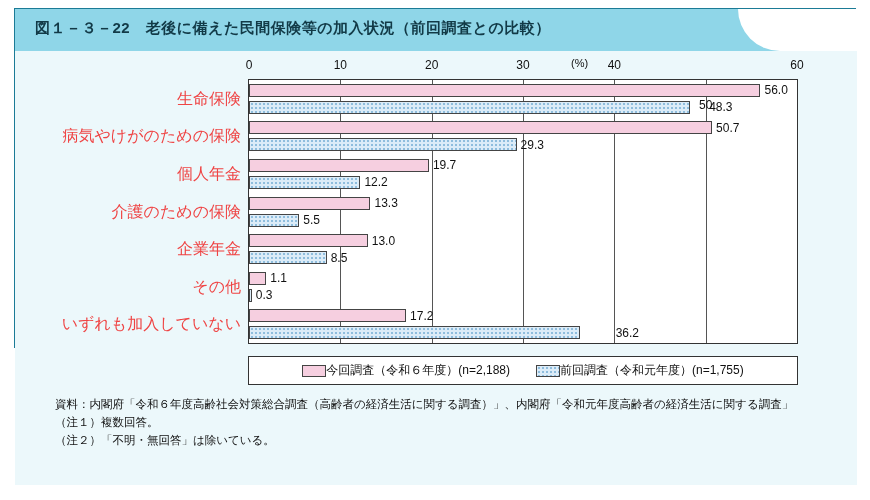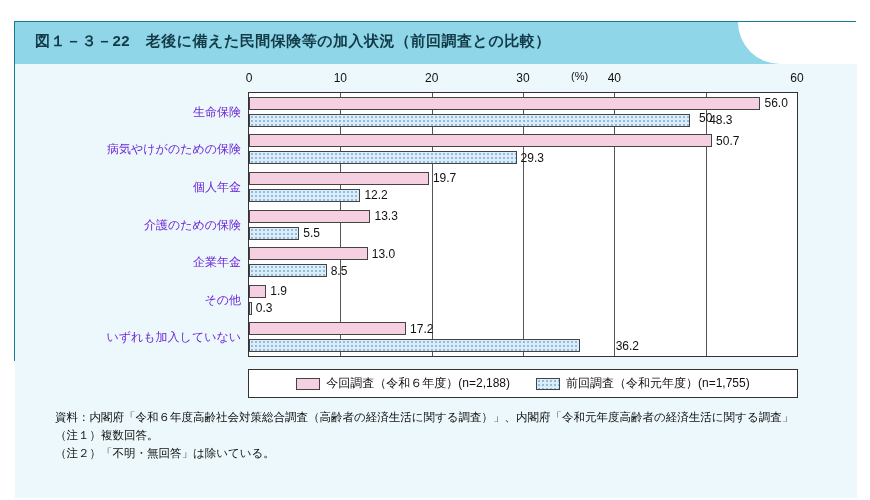--- a/index.html
+++ b/index.html
@@ -3,21 +3,21 @@
 <meta charset="utf-8">
 <style>
   html,body{margin:0;padding:0;}
   body{
     width:870px;height:500px;
     background:#ffffff;
     font-family:"Liberation Sans","DejaVu Sans",sans-serif;
     overflow:hidden;
   }
   #frame{
-    position:absolute;left:14px;top:21px;width:842px;height:340px;
+    position:absolute;left:14px;top:8px;width:842px;height:340px;
     border:1px solid #1b7b96;
     background:#ecf8fb;
     box-sizing:border-box;
     padding-left:42px;
   }
   
   #header{
     position:absolute;left:0;top:0;width:842px;height:42px;
     background:#8fd6e8;
     overflow:hidden;
@@ -61,21 +61,21 @@
     white-space:nowrap;
   }
   #pct-unit{
     position:absolute;left:556px;top:6px;
     font-size:11px;color:#111;
   }
   .cat-label{
     position:absolute;
     right:100%;
     margin-right:8px;
-    font-size:12px;color:#6d28d9;
+    font-size:16px;color:#ef4444;
     white-space:nowrap;
     text-align:right;
     transform:translateY(-50%);
     font-family:Liberation Serif, serif;
   }
   .bar{
     position:absolute;
     height:13px;
     box-sizing:border-box;
     border:1px solid #444;
@@ -99,21 +99,21 @@
     position:absolute;
     left:233px;top:305px;
     width:550px;
     display:flex;justify-content:center;align-items:center;
     gap:26px;
     border:1px solid #333;
     background:#ffffff;
     padding:5px 0;
     box-sizing:border-box;
   }
-  .legend-item{display:flex;align-items:center;gap:6px;font-size:12px;color:#111;white-space:nowrap;}
+  .legend-item{display:flex;align-items:center;gap:0;font-size:12px;color:#111;white-space:nowrap;}
   .swatch{width:24px;height:12px;border:1px solid #444;box-sizing:border-box;}
   .swatch.cur{background:#f6cfe0;}
   .swatch.prev{background:#dcecf8;background-image:radial-gradient(#8fbddd 0.8px, transparent 0.9px);background-size:4px 4px;}
   
   #notes{
     position:absolute;left:40px;top:345px;width:780px;
     font-size:11.5px;color:#111;line-height:1.55;
   }
   #notes div{white-space:nowrap;}
 </style>
@@ -163,21 +163,21 @@
         <div class="bar-value" style="left: 125.473px; top: 123px;">13.3</div>
         <div class="bar prev" style="left: 0px; width: 50.2333px; top: 133.5px;"></div>
         <div class="bar-value" style="left: 54.2333px; top: 140px;">5.5</div>
         <div class="cat-label" style="top: 169.071px;">企業年金</div>
         <div class="bar cur" style="left: 0px; width: 118.733px; top: 154.071px;"></div>
         <div class="bar-value" style="left: 122.733px; top: 160.571px;">13.0</div>
         <div class="bar prev" style="left: 0px; width: 77.6333px; top: 171.071px;"></div>
         <div class="bar-value" style="left: 81.6333px; top: 177.571px;">8.5</div>
         <div class="cat-label" style="top: 206.643px;">その他</div>
         <div class="bar cur" style="left: 0px; width: 17.3533px; top: 191.643px;"></div>
-        <div class="bar-value" style="left: 21.3533px; top: 198.143px;">1.9</div>
+        <div class="bar-value" style="left: 21.3533px; top: 198.143px;">1.1</div>
         <div class="bar prev" style="left: 0px; width: 2.74px; top: 208.643px;"></div>
         <div class="bar-value" style="left: 6.74px; top: 215.143px;">0.3</div>
         <div class="cat-label" style="top: 244.214px; margin-left: 45px;">いずれも加入していない</div>
         <div class="bar cur" style="left: 0px; width: 157.093px; top: 229.214px;"></div>
         <div class="bar-value" style="left: 161.093px; top: 235.714px;">17.2</div>
         <div class="bar prev" style="left: 0px; width: 330.627px; top: 246.214px;"></div>
         <div class="bar-value" style="left: 334.627px; top: 252.714px; margin-left: 32px;">36.2</div>
       </div>
     <div id="legend">
       <div class="legend-item">

